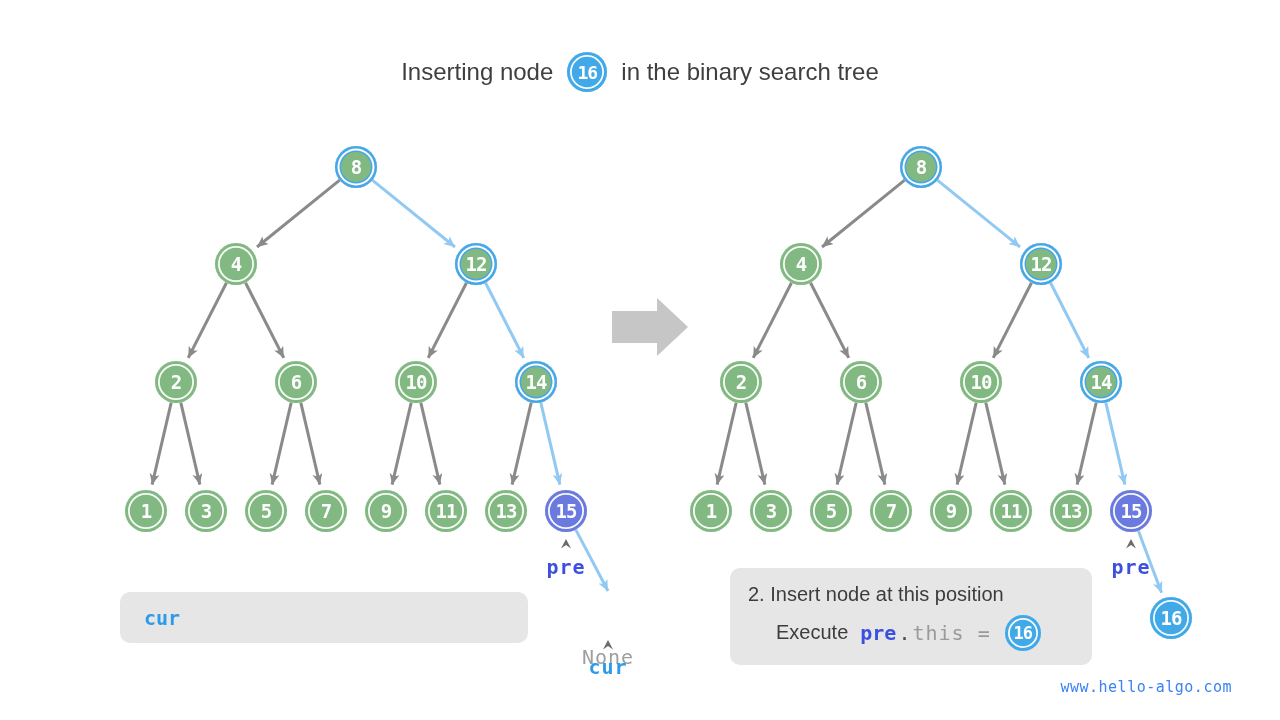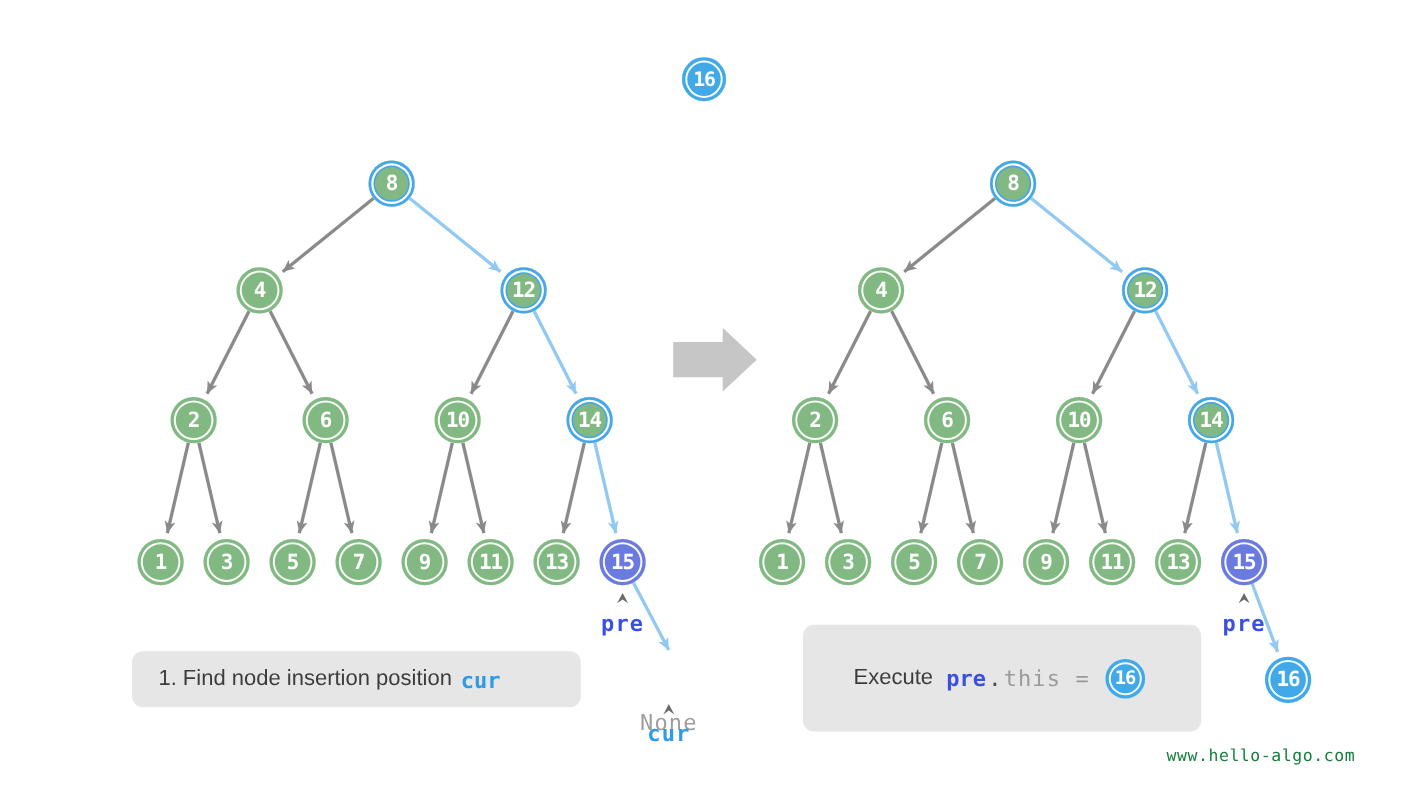--- a/index.html
+++ b/index.html
@@ -87,21 +87,21 @@
   .caption-2 .cap-line2{padding-left:28px;gap:2px;text-align:right;}
   .code{font-family:"DejaVu Sans Mono",monospace;font-weight:bold;}
   .code-cur{color:var(--label-cur);}
   .code-pre{color:var(--label-pre);}
   .code-dot{color:#4A4A4A;font-weight:normal;font-family:"DejaVu Sans Mono",monospace;}
   .code-gray{color:#9A9A9A;font-weight:normal;font-family:"DejaVu Sans Mono",monospace;letter-spacing:1px;}
   .cap2-node-wrap{margin-left:12px;}
   
   .watermark{
     position:absolute;right:48px;bottom:24px;
-    font-family:"DejaVu Sans Mono",monospace;font-size:15px;color:#15803d;letter-spacing:.5px;
+    font-family:"DejaVu Sans Mono",monospace;font-size:15px;color:#3b82f6;letter-spacing:.5px;
   }
 </style>
 </head>
 <body>
 
 <div class="stage">
 
   <svg class="edge-layer" id="edge-layer" width="1280" height="720">
     <defs>
       <marker id="ah-gray" markerUnits="userSpaceOnUse" markerWidth="13" markerHeight="11" refX="11" refY="5" orient="auto">
@@ -145,23 +145,25 @@
       </g>
     <g id="carets-g">
         <path d="M561,548.5 L566,539 L571,548.5 L566,545 Z" fill="#6B6B6B"></path>
         <path d="M1126,548.5 L1131,539 L1136,548.5 L1131,545 Z" fill="#6B6B6B"></path>
         <path d="M603,649.5 L608,640 L613,649.5 L608,646 Z" fill="#6B6B6B"></path>
       </g>
     <polygon id="block-arrow" points="612,311 657,311 657,298 688,327 657,356 657,343 612,343" fill="#C6C6C6"></polygon>
   </svg>
 
   <div class="title-row">
+    <span>Inserting node</span>
     <span class="node blue small inline-node">
       <span>16</span>
     </span>
+    <span>in the binary search tree</span>
   </div>
 
   <div id="nodes-root">
       <div class="node highlight" style="left: 335px; top: 146px;">8</div>
       <div class="node green" style="left: 215px; top: 243px;">4</div>
       <div class="node highlight" style="left: 455px; top: 243px;">12</div>
       <div class="node green" style="left: 155px; top: 361px;">2</div>
       <div class="node green" style="left: 275px; top: 361px;">6</div>
       <div class="node green" style="left: 395px; top: 361px;">10</div>
       <div class="node highlight" style="left: 515px; top: 361px;">14</div>
@@ -190,25 +192,25 @@
       <div class="node purple" style="left: 1110px; top: 490px;">15</div>
       <div class="node blue" style="left: 1150px; top: 597px;">16</div>
     </div>
 
   <div class="ptr-label ptr-pre" id="pre-before" style="left: 566px; top: 567px;">pre</div>
   <div class="ptr-label ptr-pre" id="pre-after" style="left: 1131px; top: 567px;">pre</div>
   <div class="none-label" id="none-label" style="left: 608px; top: 617px; margin-top: 40px;">None</div>
   <div class="ptr-label ptr-cur" id="cur-label" style="left: 608px; top: 667px;">cur</div>
 
   <div class="caption-box caption-1">
-    <span>1. Find node insertion position</span>
     <span class="code code-cur">cur</span>
   </div>
 
   <div class="caption-box caption-2">
+    <div class="cap-line">2. Insert node at this position</div>
     <div class="cap-line cap-line2">
       <span>Execute</span>
       <span style="width:8px"></span>
       <span class="code code-pre">pre</span>
       <span class="code-dot">.</span>
       <span class="code-gray">this =</span>
       <span class="node blue tiny inline-node cap2-node-wrap">
         <span>16</span>
       </span>
     </div>

